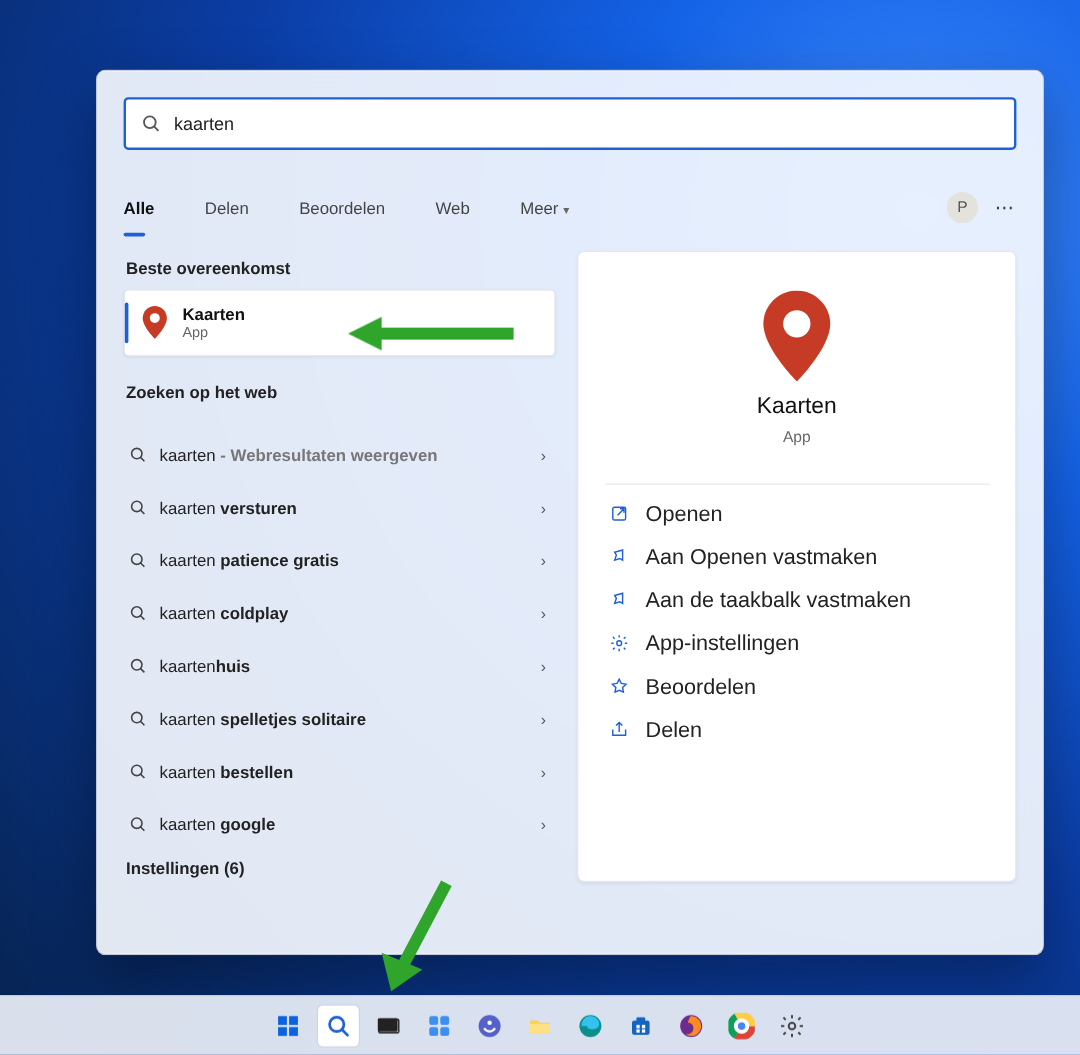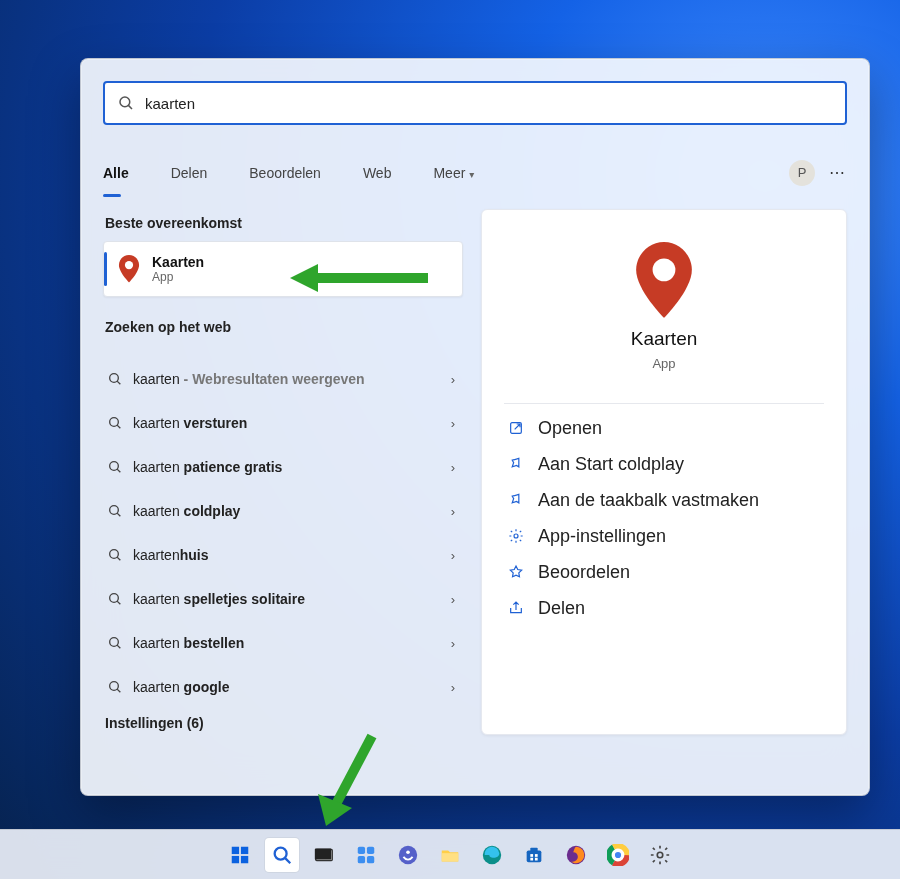--- a/index.html
+++ b/index.html
@@ -248,21 +248,21 @@
           <span class="aicon"><svg viewBox="0 0 24 24" fill="none" stroke="currentColor" stroke-width="1.8">
               <rect x="4" y="4" width="16" height="16" rx="2"></rect>
               <path d="M10 14 L18 6 M13 6h5v5"></path>
             </svg></span>
           <span>Openen</span>
         </div>
         <div class="action">
           <span class="aicon"><svg viewBox="0 0 24 24" fill="none" stroke="currentColor" stroke-width="1.8">
               <path d="M9 3l9 9-4 1-3 6-3-6-4-1z" transform="rotate(45 12 12)"></path>
             </svg></span>
-          <span>Aan Start coldplay</span>
+          <span>Aan Openen vastmaken</span>
         </div>
         <div class="action">
           <span class="aicon"><svg viewBox="0 0 24 24" fill="none" stroke="currentColor" stroke-width="1.8">
               <path d="M9 3l9 9-4 1-3 6-3-6-4-1z" transform="rotate(45 12 12)"></path>
             </svg></span>
           <span>Aan de taakbalk vastmaken</span>
         </div>
         <div class="action">
           <span class="aicon"><svg viewBox="0 0 24 24" fill="none" stroke="currentColor" stroke-width="1.8">
               <circle cx="12" cy="12" r="3"></circle>

